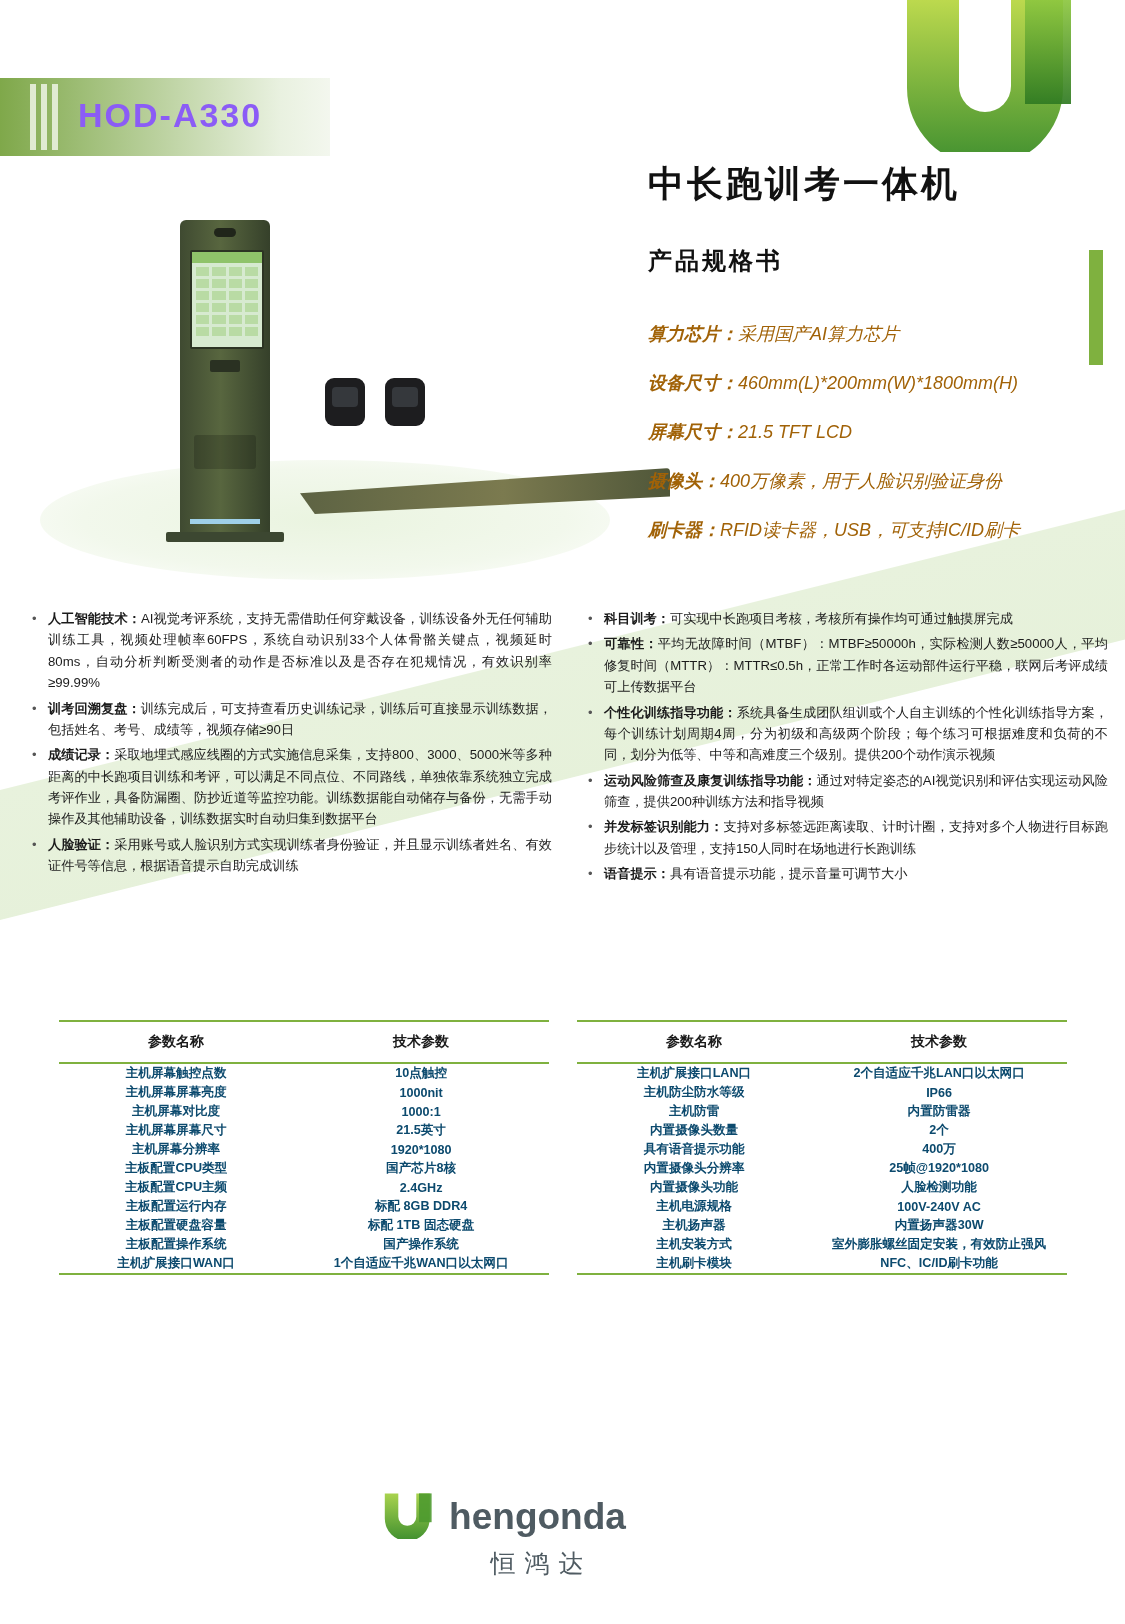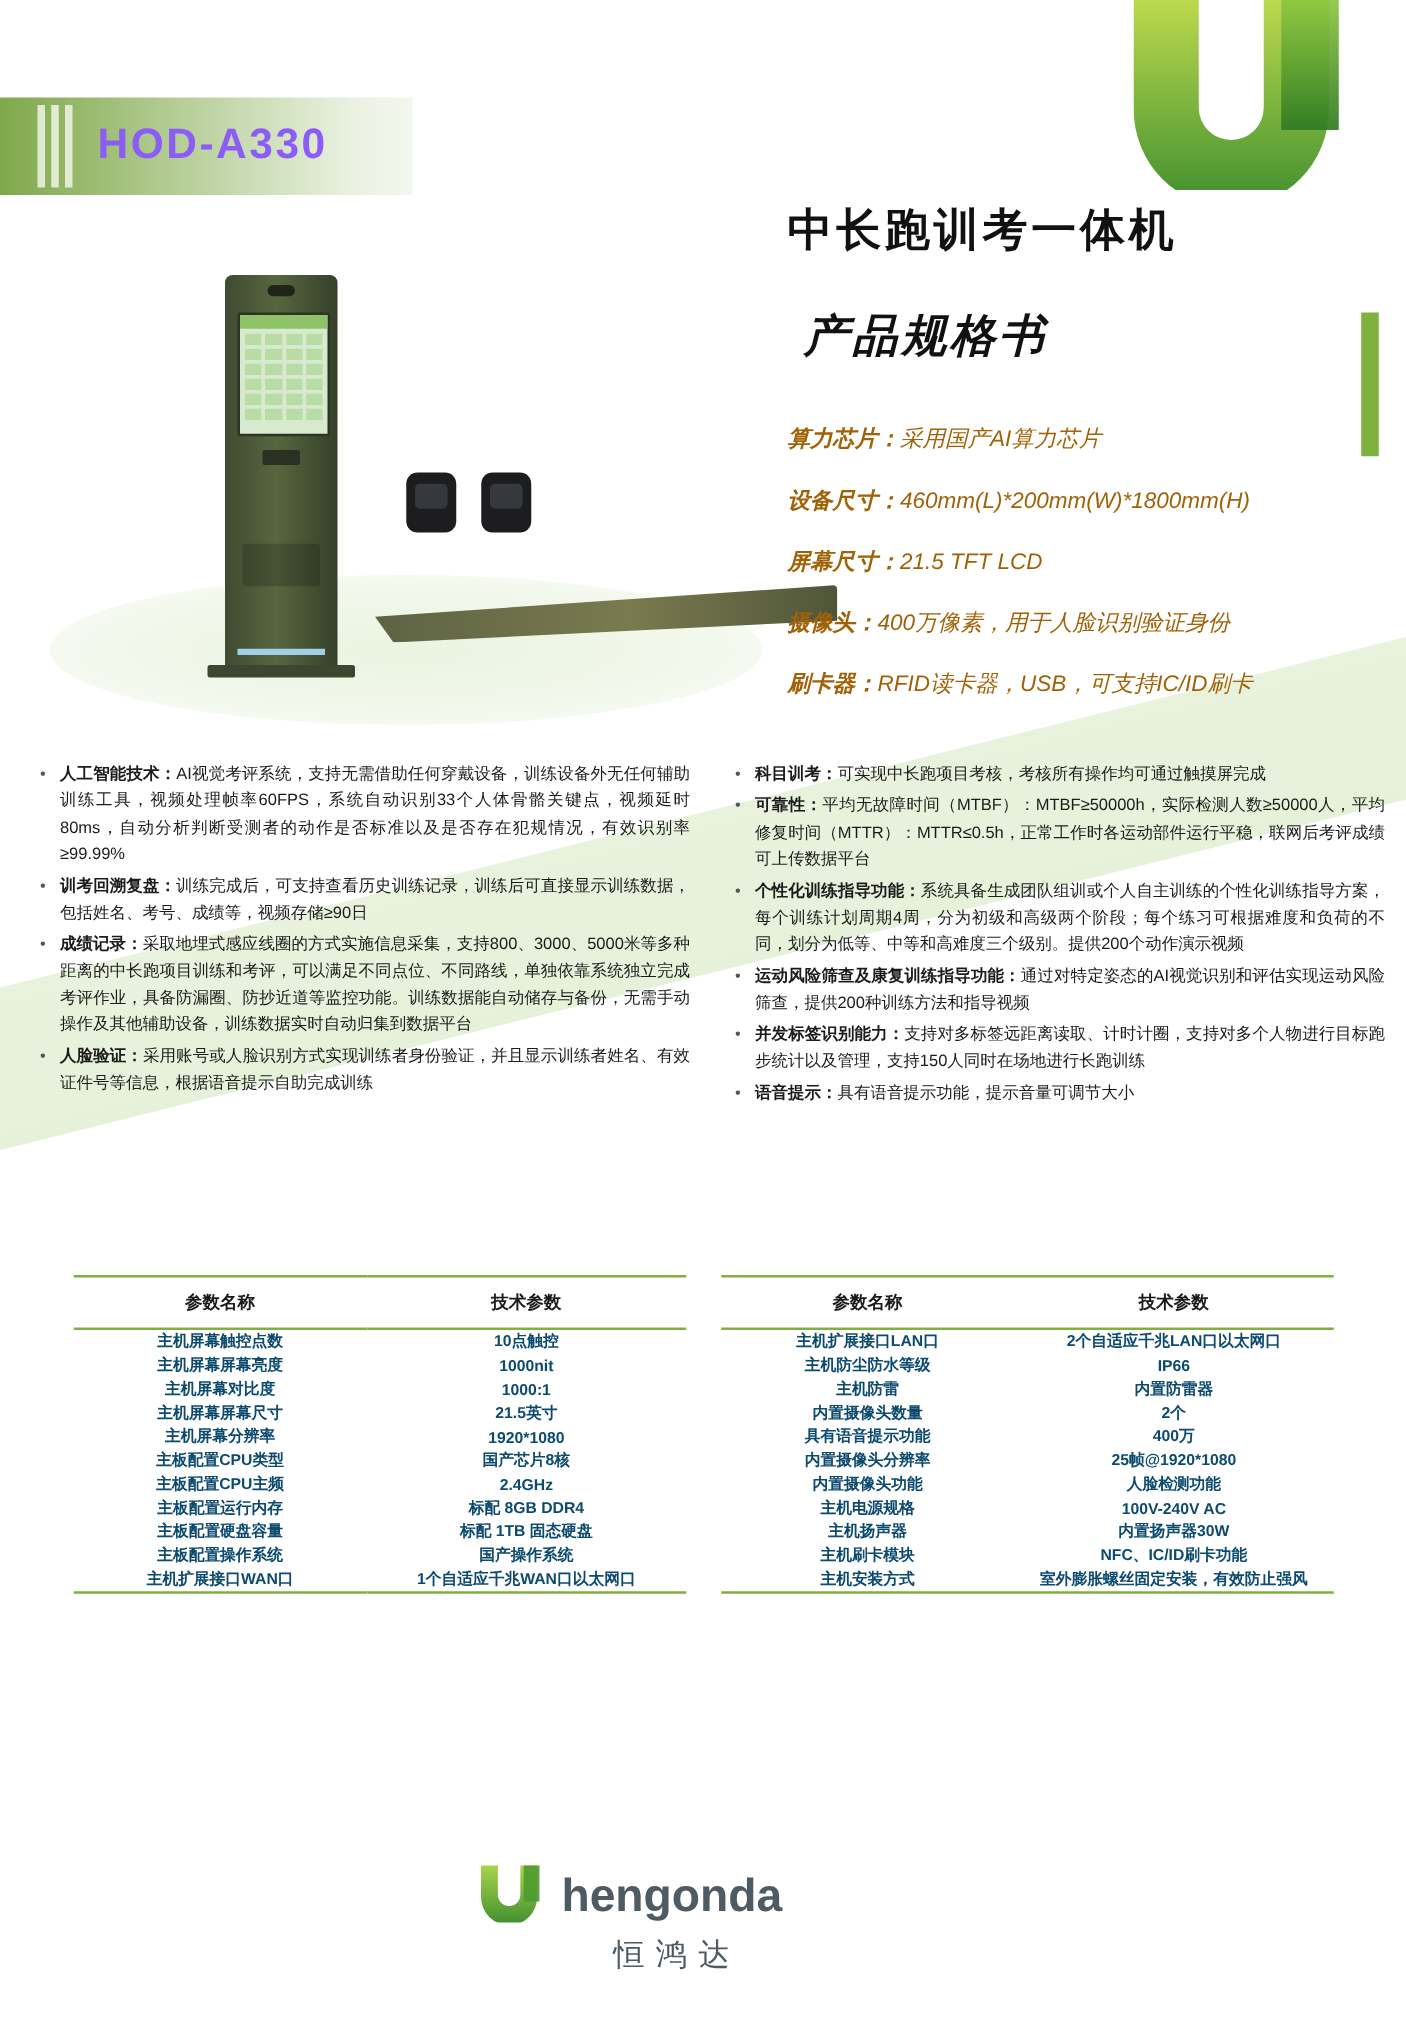--- a/index.html
+++ b/index.html
@@ -231,39 +231,38 @@
     width: 370px;
     height: 46px;
     background: linear-gradient(90deg, #5d6343 0%, #7b7a4f 55%, #4f5639 100%);
     clip-path: polygon(0% 55%, 100% 0%, 100% 62%, 4% 100%);
     border-radius: 4px;
   }
 
   
   .spec-col {
     position: absolute;
-    left: 630px;
+    left: 648px;
     top: 160px;
     width: 440px;
     z-index: 3;
   }
   .spec-title1 {
     font-size: 36px;
     font-weight: bold;
     letter-spacing: 3px;
     color: #111;
     margin: 0 0 36px 0;
   }
   .spec-title2 {
-    font-size: 36px;
+    font-size: 24px;
     font-weight: bold;
     letter-spacing: 3px;
     color: #111;
-    margin: 0 0 44px 13px;
-    font-style: italic;
+    margin: 0 0 44px 0;
   }
   .spec-line {
     font-size: 18px;
     line-height: 1.55;
     margin-bottom: 21px;
     color: #a16207;
     font-style: italic;
   }
   .spec-line b {
     font-weight: bold;
@@ -619,26 +618,26 @@
         </tr>
       <tr>
           <td>主机电源规格</td>
           <td>100V-240V AC</td>
         </tr>
       <tr>
           <td>主机扬声器</td>
           <td>内置扬声器30W</td>
         </tr>
       <tr>
+          <td>主机安装方式</td>
+          <td>室外膨胀螺丝固定安装，有效防止强风</td>
+        </tr>
+      <tr>
           <td>主机刷卡模块</td>
           <td>NFC、IC/ID刷卡功能</td>
-        </tr>
-      <tr>
-          <td>主机安装方式</td>
-          <td>室外膨胀螺丝固定安装，有效防止强风</td>
         </tr>
     </tbody>
   </table>
 
 </div>
 
 <div class="footer">
   <div class="footer-row">
     <span>
       <svg viewBox="0 0 60 52" width="54" height="48" aria-hidden="true">

